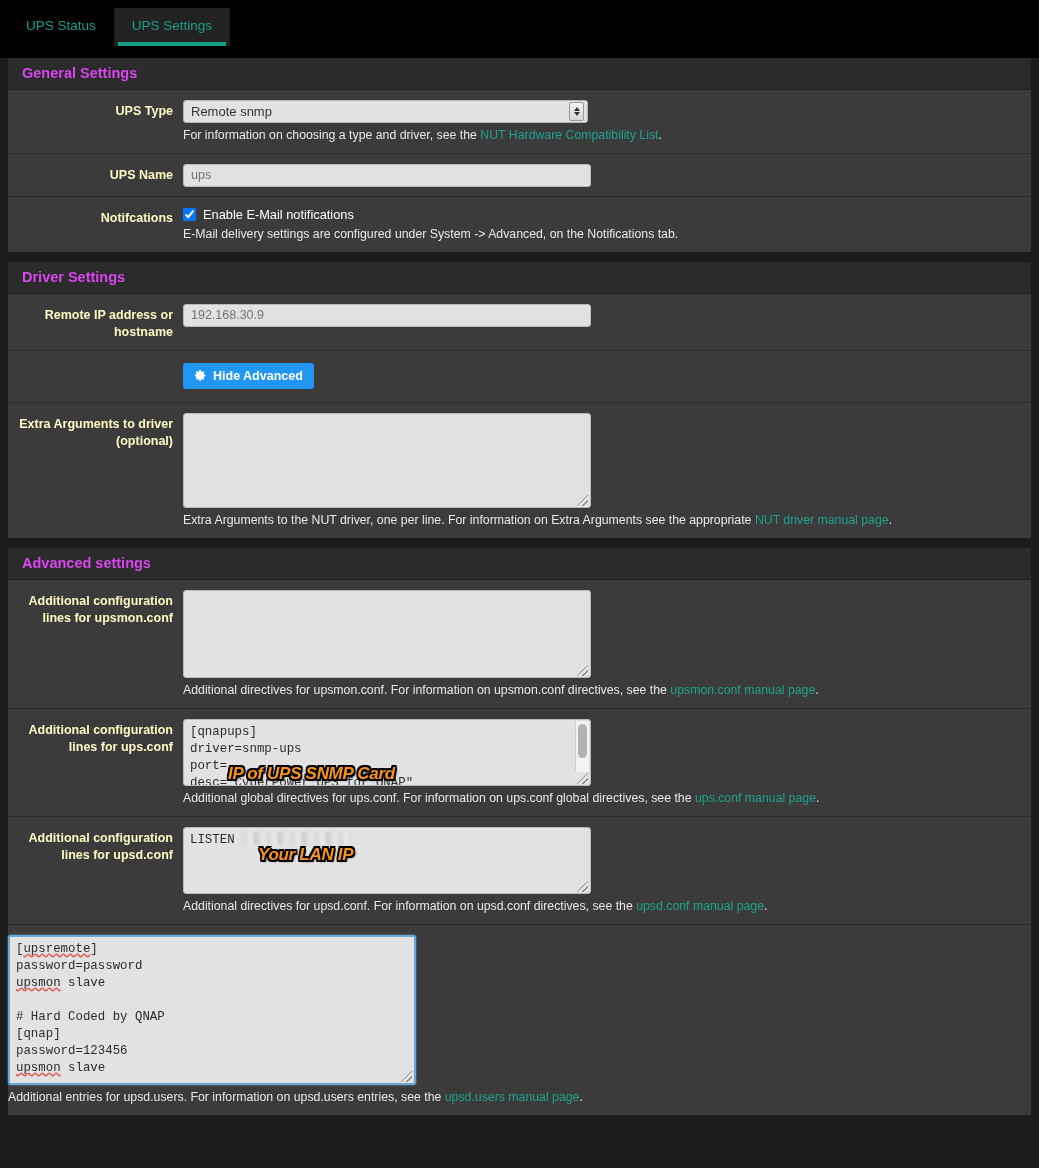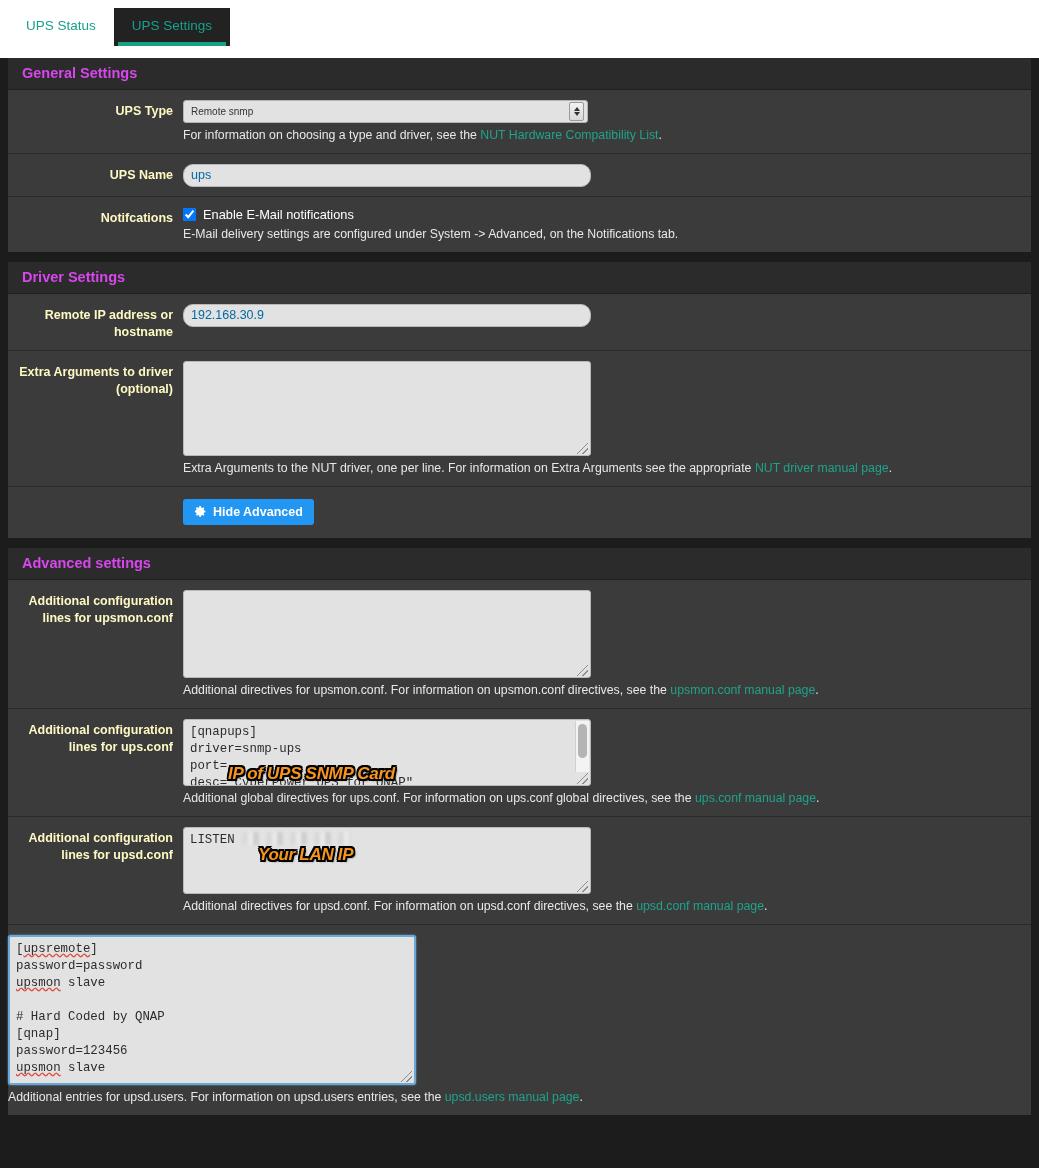--- a/index.html
+++ b/index.html
@@ -7,21 +7,21 @@
     margin: 0; padding: 0;
     background: #1c1c1c;
     width: 1039px;
     font-family: "Liberation Sans", sans-serif;
   }
   .page { width: 1039px; min-height: 1168px; background: #1c1c1c; position: relative; }
 
   
   .tabbar {
     height: 58px;
-    background: #ffffff;
+    background: #000000;
     display: flex;
     align-items: flex-start;
     padding-left: 8px;
     padding-top: 8px;
   }
   .tab {
     position: relative;
     padding: 11px 18px 13px 18px;
     font-size: 13.5px;
     color: #18a08b;
@@ -83,21 +83,21 @@
   }
 
   
   .sel {
     width: 405px;
     height: 23px;
     background: #e2e2e2;
     border: 1px solid #b4b4b4;
     border-radius: 3px;
     color: #333;
-    font-size: 10px;
+    font-size: 13px;
     padding: 0 22px 0 7px;
     line-height: 21px;
     position: relative;
     display: block;
   }
   .sel .spin {
     position: absolute;
     right: 3px; top: 1px;
     width: 15px; height: 19px;
     background: linear-gradient(#f2f2f2,#d8d8d8);
@@ -108,22 +108,22 @@
   }
   .sel .spin i { display:block; width:0; height:0; border-left:3.5px solid transparent; border-right:3.5px solid transparent; }
   .sel .spin i.up { border-bottom: 4px solid #333; margin-bottom: 1px; }
   .sel .spin i.dn { border-top: 4px solid #333; }
 
   .txt {
     width: 408px;
     height: 23px;
     background: #e2e2e2;
     border: 1px solid #b9b9b9;
-    border-radius: 10px;
-    color: #0369a1;
+    border-radius: 3px;
+    color: #737373;
     font-size: 12.5px;
     padding: 0 7px;
     display: block;
   }
 
   .ta {
     background: #e2e2e2;
     border: 1px solid #b9b9b9;
     border-radius: 3px;
     color: #2b2b2b;
@@ -271,42 +271,42 @@
   <div class="panel">
     <div class="panel-head">Driver Settings</div>
 
     <div class="row">
       <div class="row-label">Remote IP address or hostname</div>
       <div class="row-field">
         <input class="txt" type="text" value="192.168.30.9" style="">
       </div>
     </div>
 
-    <div class="row">
-      <div class="row-label">Extra Arguments to driver (optional)</div>
-      <div class="row-field">
-        <div class="ta h95"><span></span><span class="grip"></span></div>
-        <div class="help">
-          <span>Extra Arguments to the NUT driver, one per line. For information on Extra Arguments see the appropriate </span><a class="lnk" href="#">NUT driver manual page</a><span>.</span>
-        </div>
-      </div>
-    </div>
-
     <div class="row row-btn">
       <div class="row-label"></div>
       <div class="row-field">
         <button class="btn btn-advanced">
           <svg width="13" height="13" viewBox="0 0 24 24">
             <path fill="#fff" d="M12 8a4 4 0 100 8 4 4 0 000-8zm0 6a2 2 0 110-4 2 2 0 010 4z"></path>
             <path fill="#fff" d="M21 13.5v-3l-2.4-.4a6.9 6.9 0 00-.8-1.9l1.4-2-2.1-2.1-2 1.4a6.9 6.9 0 00-1.9-.8L12.8 2h-3l-.4 2.4a6.9 6.9 0 00-1.9.8l-2-1.4-2.1 2.1 1.4 2a6.9 6.9 0 00-.8 1.9L1.6 10.5v3l2.4.4c.2.7.5 1.3.8 1.9l-1.4 2 2.1 2.1 2-1.4c.6.3 1.2.6 1.9.8l.4 2.4h3l.4-2.4c.7-.2 1.3-.5 1.9-.8l2 1.4 2.1-2.1-1.4-2c.3-.6.6-1.2.8-1.9l2.4-.4z"></path>
           </svg>
           <span>Hide Advanced</span>
         </button>
       </div>
     </div>
+
+    <div class="row">
+      <div class="row-label">Extra Arguments to driver (optional)</div>
+      <div class="row-field">
+        <div class="ta h95"><span></span><span class="grip"></span></div>
+        <div class="help">
+          <span>Extra Arguments to the NUT driver, one per line. For information on Extra Arguments see the appropriate </span><a class="lnk" href="#">NUT driver manual page</a><span>.</span>
+        </div>
+      </div>
+    </div>
   </div>
 
   <div class="panel-sep"></div>
 
   <div class="panel">
     <div class="panel-head">Advanced settings</div>
 
     <div class="row">
       <div class="row-label">Additional configuration lines for upsmon.conf</div>
       <div class="row-field">

